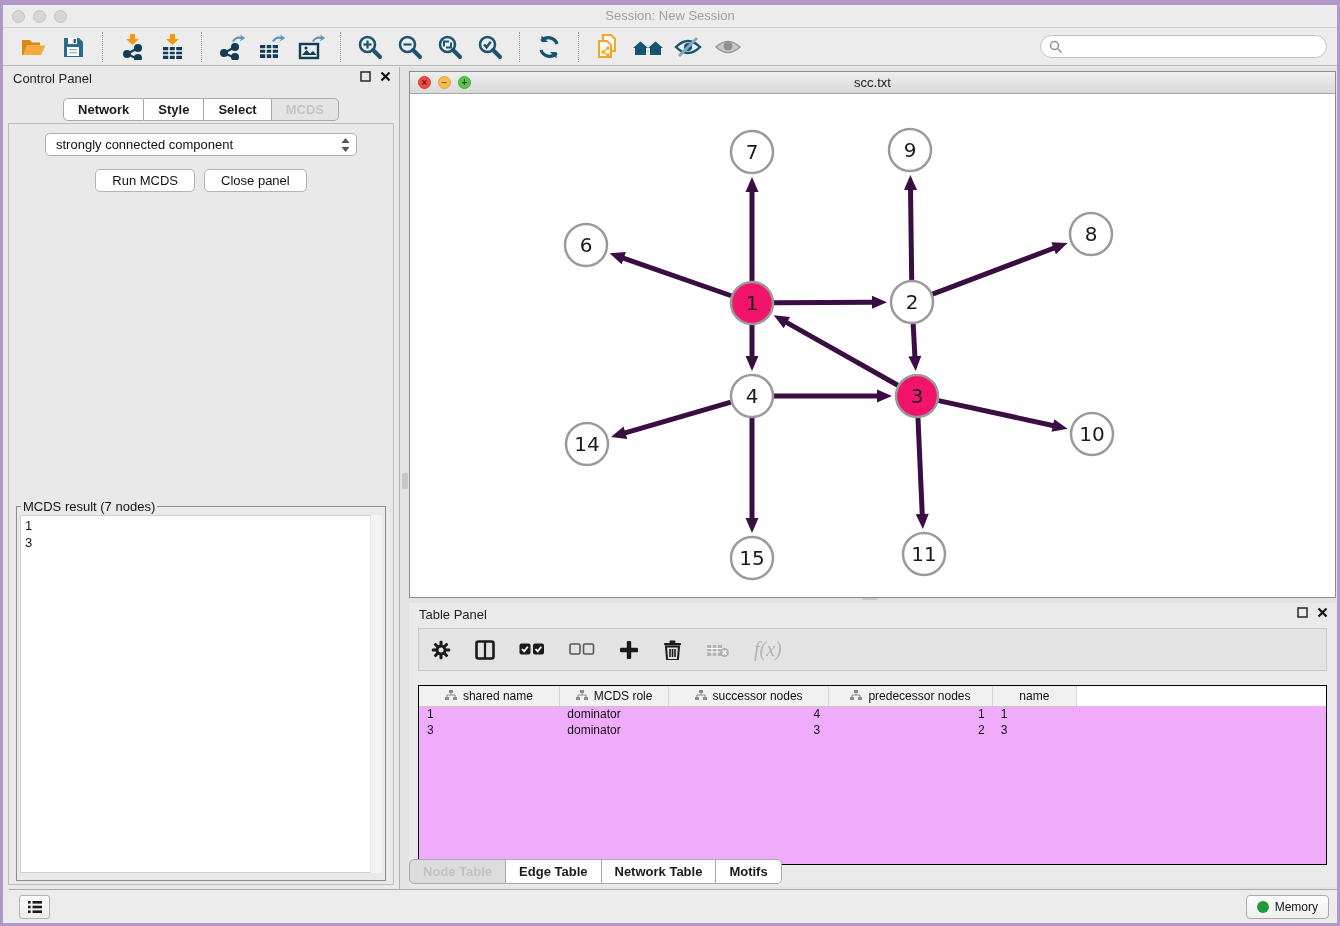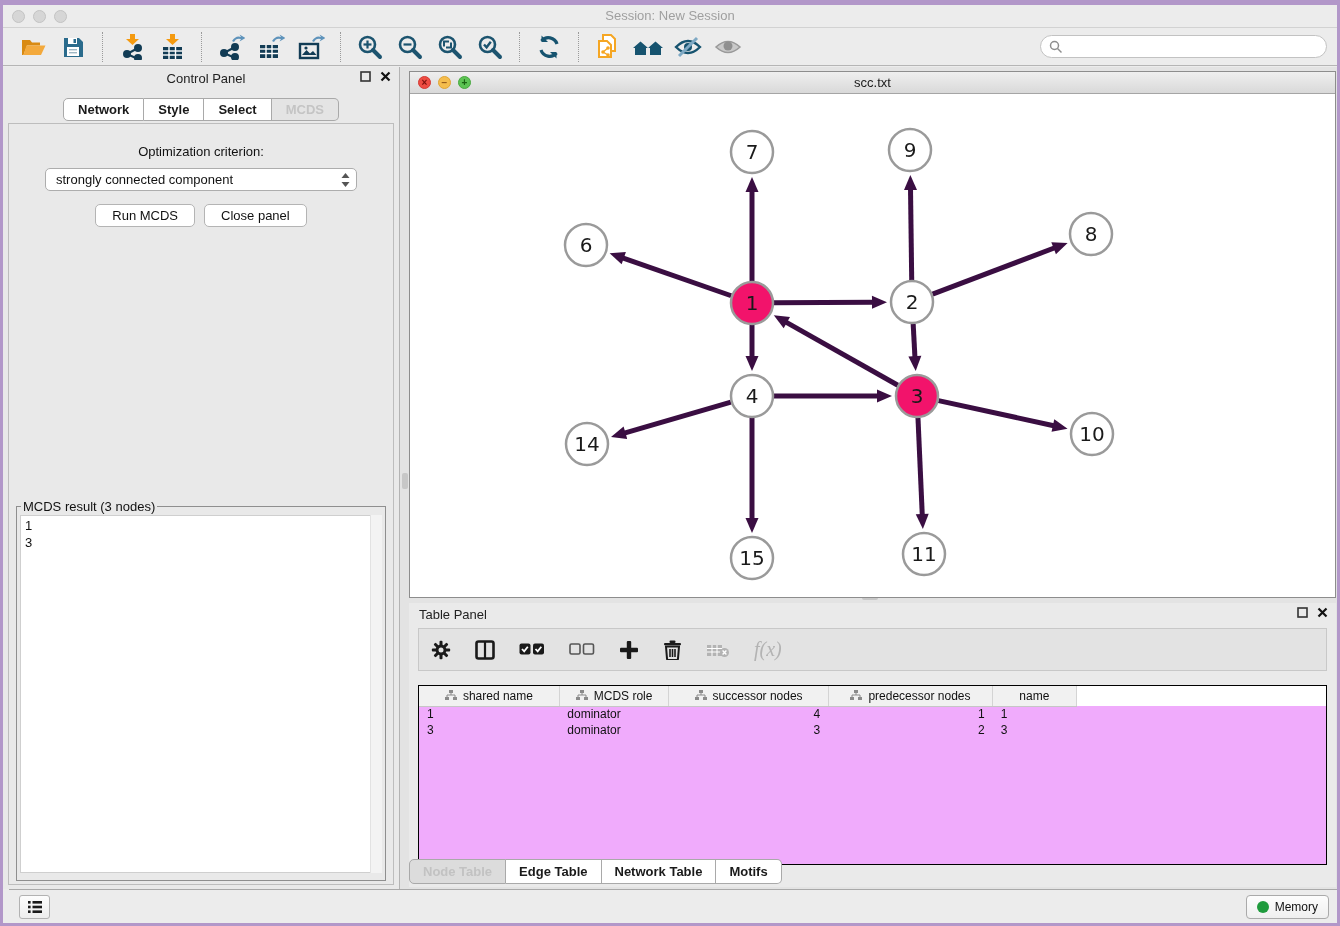--- a/index.html
+++ b/index.html
@@ -39,21 +39,21 @@
   }
 
   
   .content { position:absolute; top:62px; bottom:34px; left:0; right:0; background:#e3e3e3; }
 
   
   .control-panel {
     position:absolute; left:0; top:0; bottom:0; width:397px;
     background:#e9e9e9; border-right:1px solid #b3b3b3;
   }
-  .cp-header { height:24px; position:relative; padding:4px 0 0 10px; font-size:13px; color:#222;text-align:center; }
+  .cp-header { height:24px; position:relative; padding:4px 0 0 10px; font-size:13px; color:#222; }
   .panel-hdr-icons { position:absolute; right:8px; top:4px; display:flex; gap:9px; align-items:center; }
   .cp-tabs { display:flex; justify-content:center; margin-top:7px; position:relative; z-index:2; }
   .cp-tab {
     background:#fff; border:1px solid #a9a9a9; border-left:none;
     font-size:13px; font-weight:bold; color:#1a1a1a;
     padding:3px 14px; line-height:15px;
   }
   .cp-tab:first-child { border-left:1px solid #a9a9a9; border-radius:5px 0 0 5px; }
   .cp-tab:last-child { border-radius:0 5px 5px 0; }
   .cp-tab.active { background:#e4e4e4; color:#c4c4c4; }
@@ -350,34 +350,33 @@
           </svg>
         </span>
       </div>
       <div class="cp-tabs">
         <div class="cp-tab">Network</div>
         <div class="cp-tab">Style</div>
         <div class="cp-tab">Select</div>
         <div class="cp-tab active">MCDS</div>
       </div>
       <div class="cp-box">
-        <div class="opt-label">Optimization criterion:</div>
         <div class="opt-select">
           <span>strongly connected component</span>
           <svg class="chev" width="9" height="14" viewBox="0 0 9 14">
             <path d="M4.5 0 L8.5 5 H0.5 z" fill="#555"></path>
             <path d="M4.5 14 L8.5 9 H0.5 z" fill="#555"></path>
           </svg>
         </div>
         <div class="cp-buttons">
           <button class="btn">Run MCDS</button>
           <button class="btn">Close panel</button>
         </div>
         <fieldset class="mcds-fieldset">
-          <legend>MCDS result (3 nodes)</legend>
+          <legend>MCDS result (7 nodes)</legend>
           <div style="position:relative; height:calc(100% - 4px);">
             <div class="result-area" id="result-list">
                 <div>1</div>
                 <div>3</div>
               </div>
             <div class="result-track"></div>
           </div>
         </fieldset>
       </div>
     </div>

